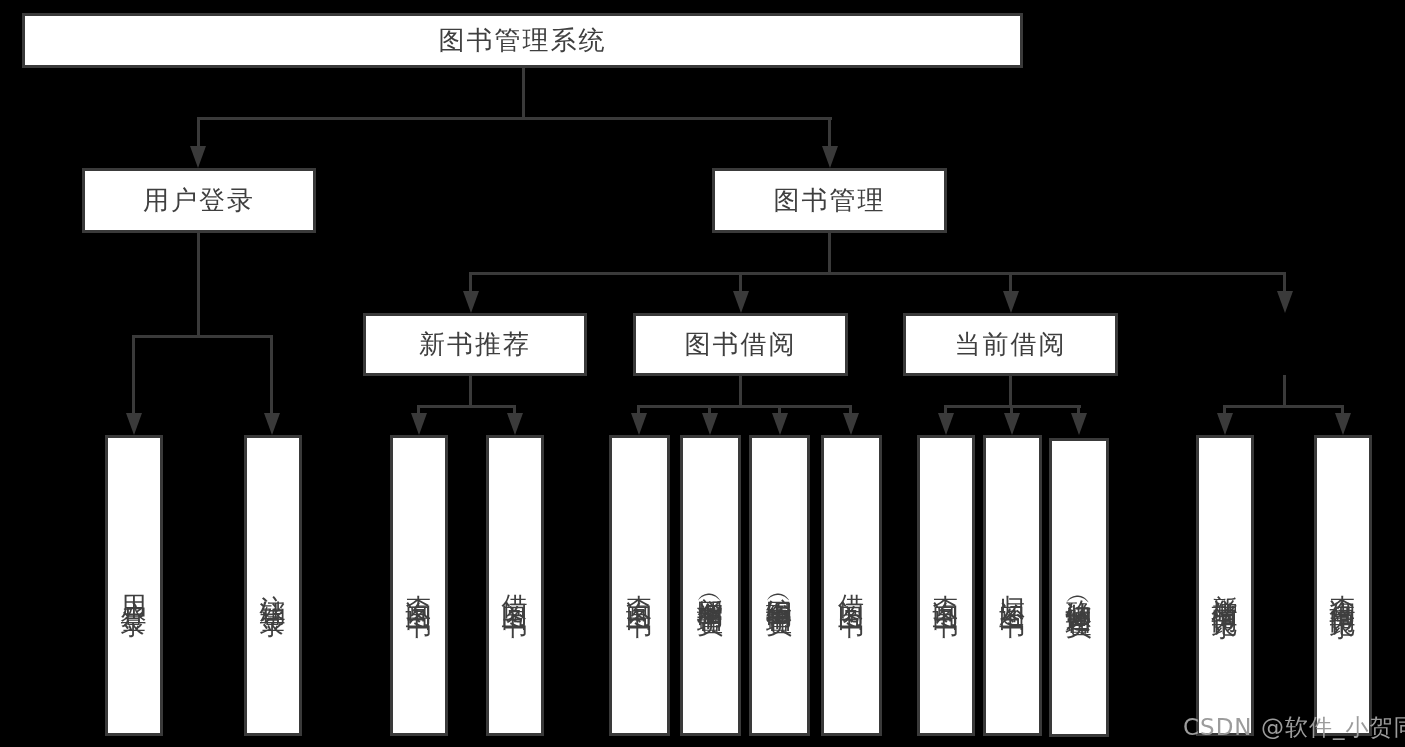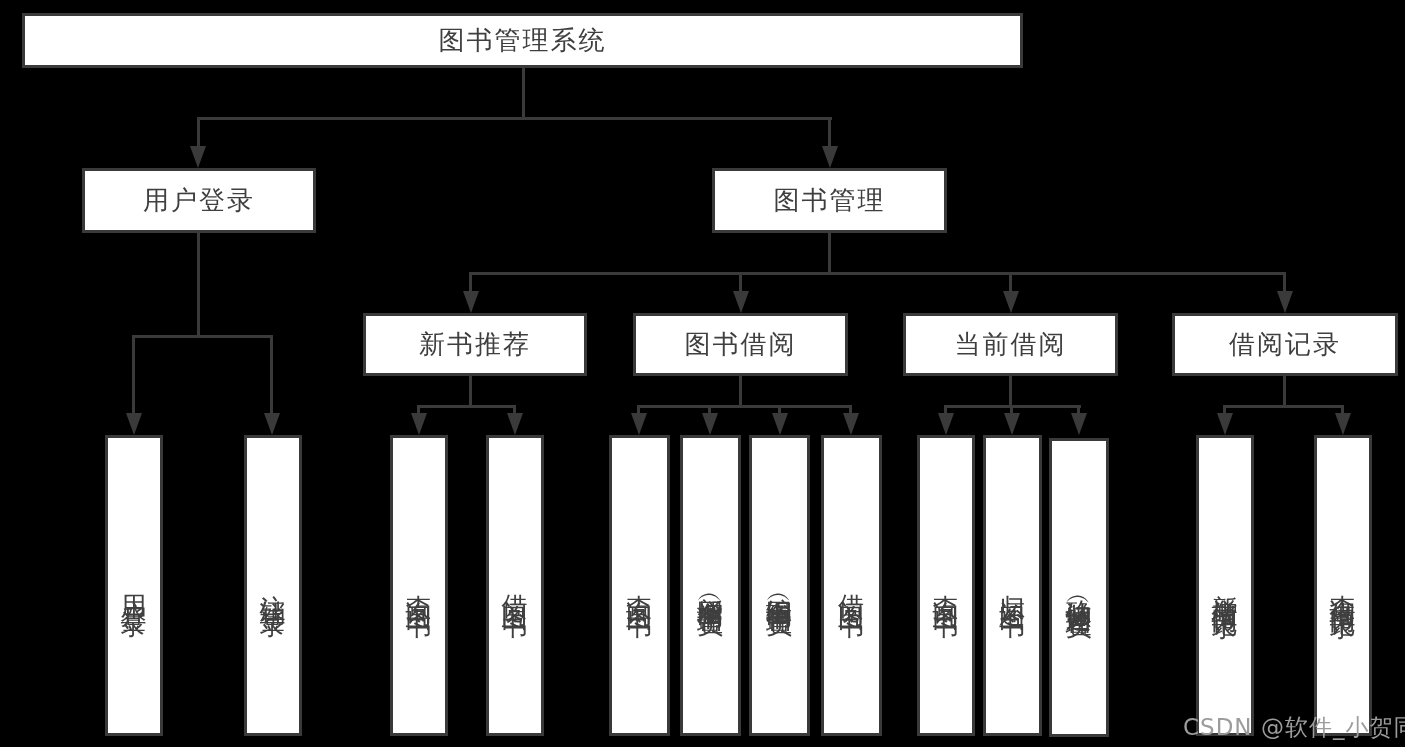--- a/index.html
+++ b/index.html
@@ -97,21 +97,20 @@
   <div class="arrow" style="left:1335px;top:413px"></div>
 
   <div class="box" style="left:22px;top:13px;width:1001px;height:55px">图书管理系统</div>
 
   <div class="box" style="left:82px;top:168px;width:234px;height:65px">用户登录</div>
   <div class="box" style="left:712px;top:168px;width:235px;height:65px">图书管理</div>
 
   <div class="box" style="left:363px;top:313px;width:224px;height:63px">新书推荐</div>
   <div class="box" style="left:633px;top:313px;width:215px;height:63px">图书借阅</div>
   <div class="box" style="left:903px;top:313px;width:215px;height:63px">当前借阅</div>
-  <div class="box" style="left:1172px;top:313px;width:226px;height:63px">借阅记录</div>
 
   <div class="box vbox" style="left:105px;top:435px;width:58px;height:301px">用户登录</div>
   <div class="box vbox" style="left:244px;top:435px;width:58px;height:301px">注销登录</div>
 
   <div class="box vbox" style="left:390px;top:435px;width:58px;height:301px">查询图书</div>
   <div class="box vbox" style="left:486px;top:435px;width:58px;height:301px">借阅图书</div>
 
   <div class="box vbox" style="left:609px;top:435px;width:61px;height:301px">查询图书</div>
   <div class="box vbox" style="left:680px;top:435px;width:61px;height:301px;letter-spacing:2px">新增图书（管理员）</div>
   <div class="box vbox" style="left:749px;top:435px;width:61px;height:301px;letter-spacing:2px">编辑图书（管理员）</div>

